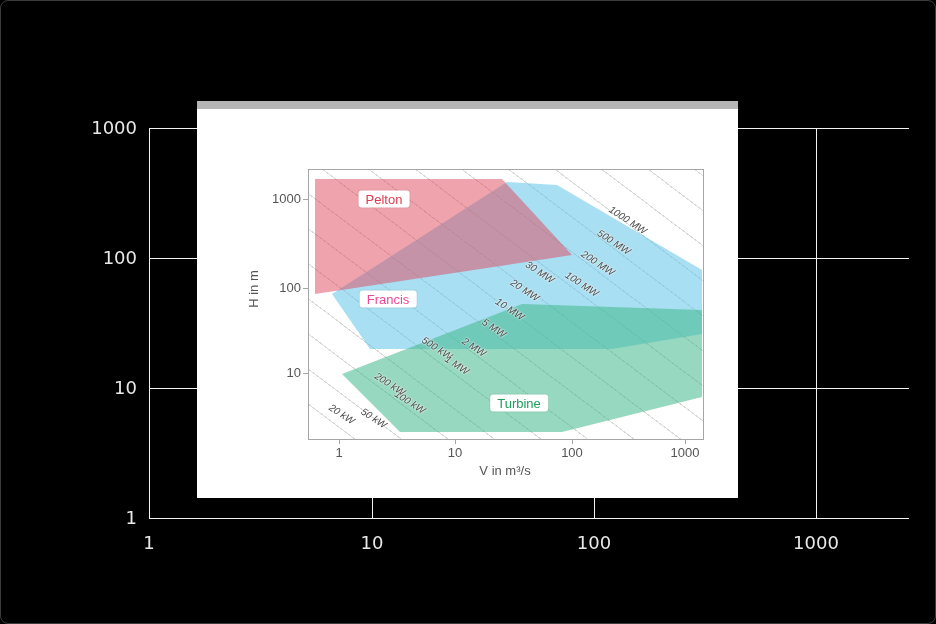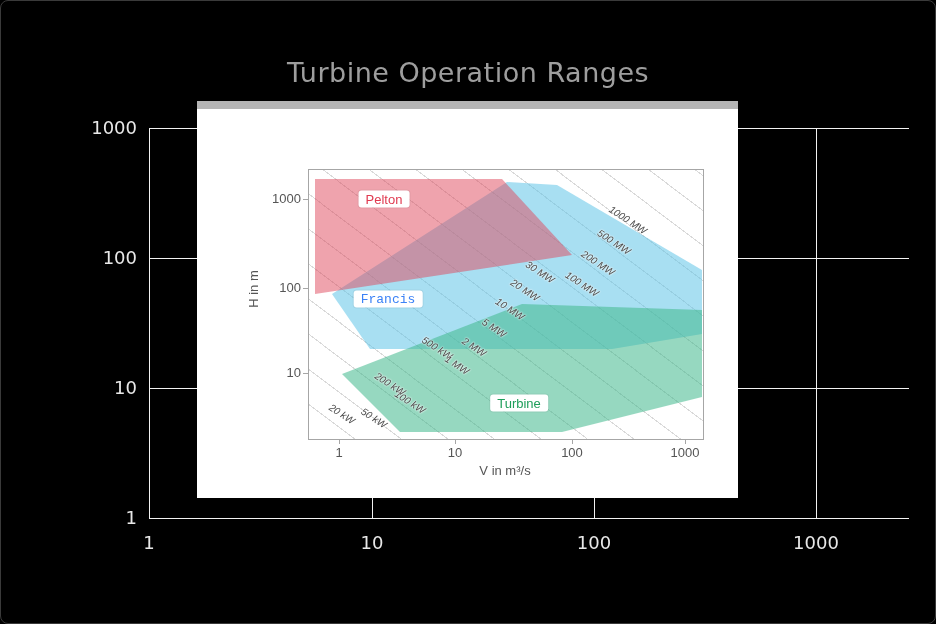--- a/index.html
+++ b/index.html
@@ -53,21 +53,20 @@
     position:absolute;transform:translate(-50%,-50%);
     background:#fff;border-radius:3px;padding:1px 7px;
     font-size:13px;white-space:nowrap;box-shadow:0 0 0 1px rgba(0,0,0,0.05);
   }
 </style>
 </head>
 <body>
 
 <div id="figure">
 
-  <div id="fig-title">Turbine Operation Ranges</div>
 
   <div id="outer-plot">
       <div class="ogrid-v" style="left: 0px; background: rgb(242, 242, 242);"></div>
       <div class="otick-x" style="left: -40px; color: rgb(232, 232, 232);">1</div>
       <div class="ogrid-v" style="left: 223px; background: rgb(242, 242, 242);"></div>
       <div class="otick-x" style="left: 183px; color: rgb(232, 232, 232);">10</div>
       <div class="ogrid-v" style="left: 445px; background: rgb(242, 242, 242);"></div>
       <div class="otick-x" style="left: 405px; color: rgb(232, 232, 232);">100</div>
       <div class="ogrid-v" style="left: 667px; background: rgb(242, 242, 242);"></div>
       <div class="otick-x" style="left: 627px; color: rgb(232, 232, 232);">1000</div>
@@ -116,18 +115,18 @@
         <div class="plabel" style="left: 165px; top: 177px; color: rgb(74, 74, 74);">2 MW</div>
         <div class="plabel" style="left: 185px; top: 158px; color: rgb(74, 74, 74);">5 MW</div>
         <div class="plabel" style="left: 201px; top: 139px; color: rgb(74, 74, 74);">10 MW</div>
         <div class="plabel" style="left: 216px; top: 120px; color: rgb(74, 74, 74);">20 MW</div>
         <div class="plabel" style="left: 231px; top: 102px; color: rgb(74, 74, 74);">30 MW</div>
         <div class="plabel" style="left: 273px; top: 114px; color: rgb(74, 74, 74);">100 MW</div>
         <div class="plabel" style="left: 289px; top: 93px; color: rgb(74, 74, 74);">200 MW</div>
         <div class="plabel" style="left: 305px; top: 72px; color: rgb(74, 74, 74);">500 MW</div>
         <div class="plabel" style="left: 319px; top: 50px; color: rgb(74, 74, 74);">1000 MW</div>
         <div class="region-chip" style="left: 75px; top: 29px; color: rgb(224, 58, 80);">Pelton</div>
-        <div class="region-chip" style="left: 79px; top: 129px; color: #3b82f6; font-family: Liberation Mono, monospace;">Francis</div>
+        <div class="region-chip" style="left: 79px; top: 129px; color: #ec4899;">Francis</div>
         <div class="region-chip" style="left: 210px; top: 233px; color: rgb(30, 158, 90);">Turbine</div>
       </div>
   </div>
 
 </div>
 
 </body></html>

